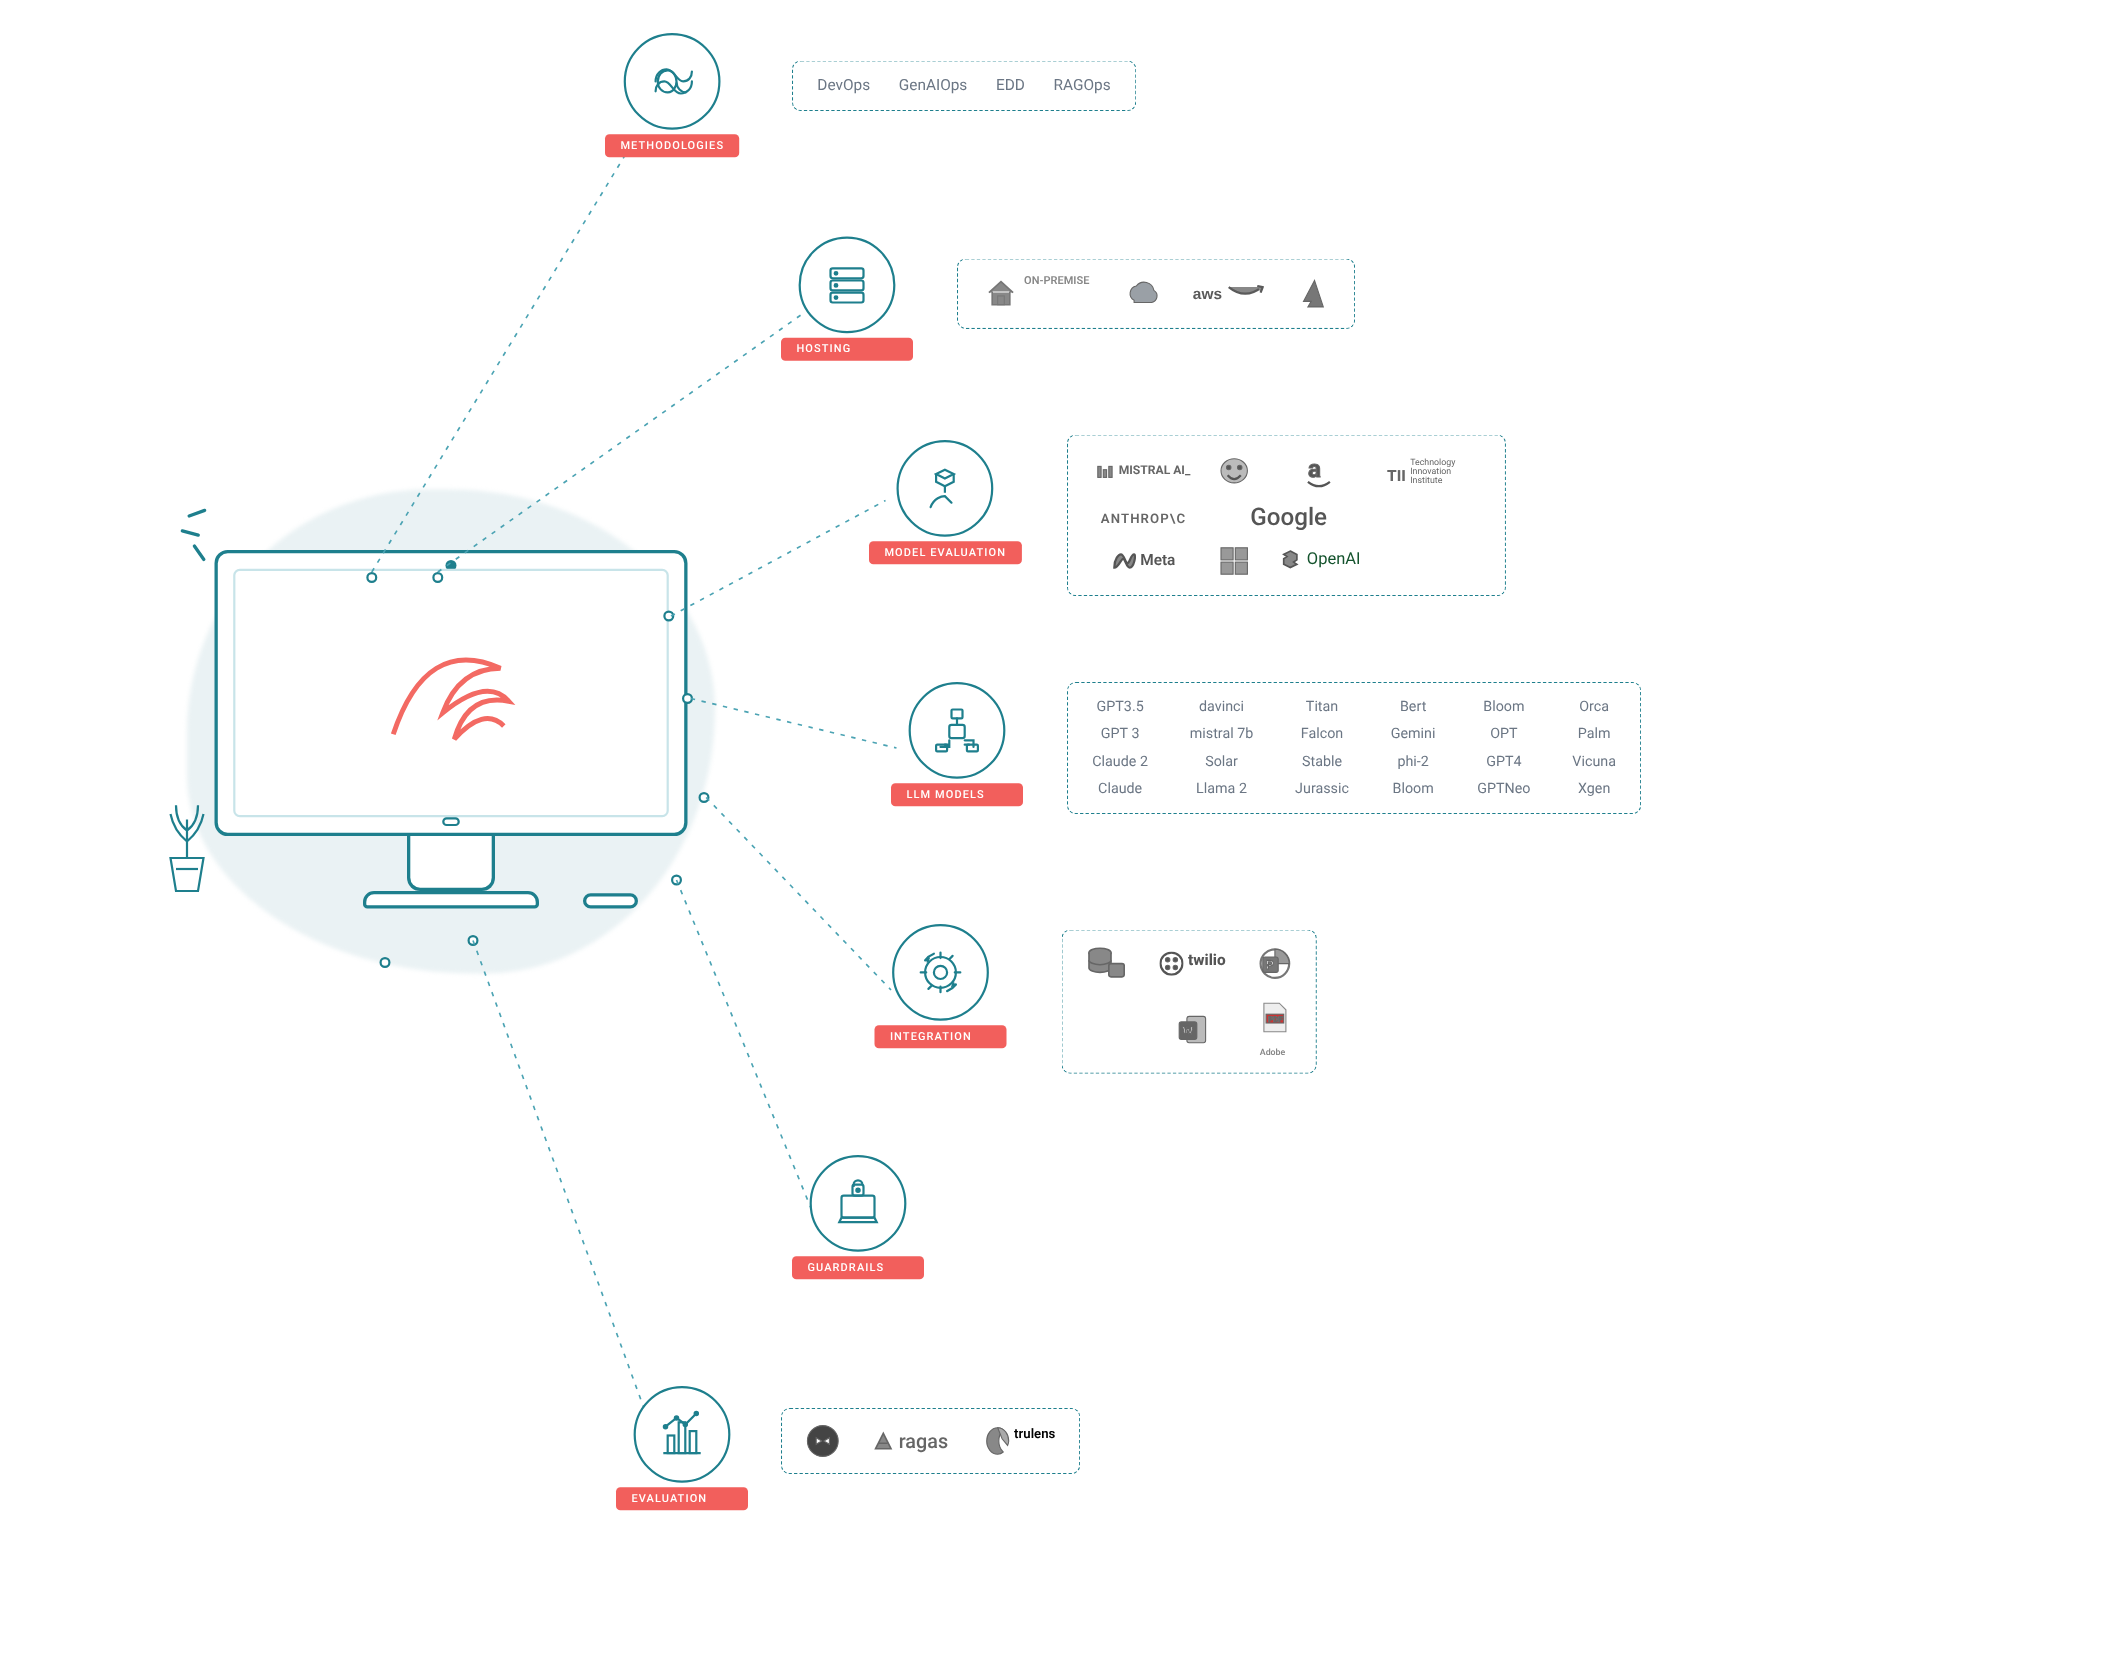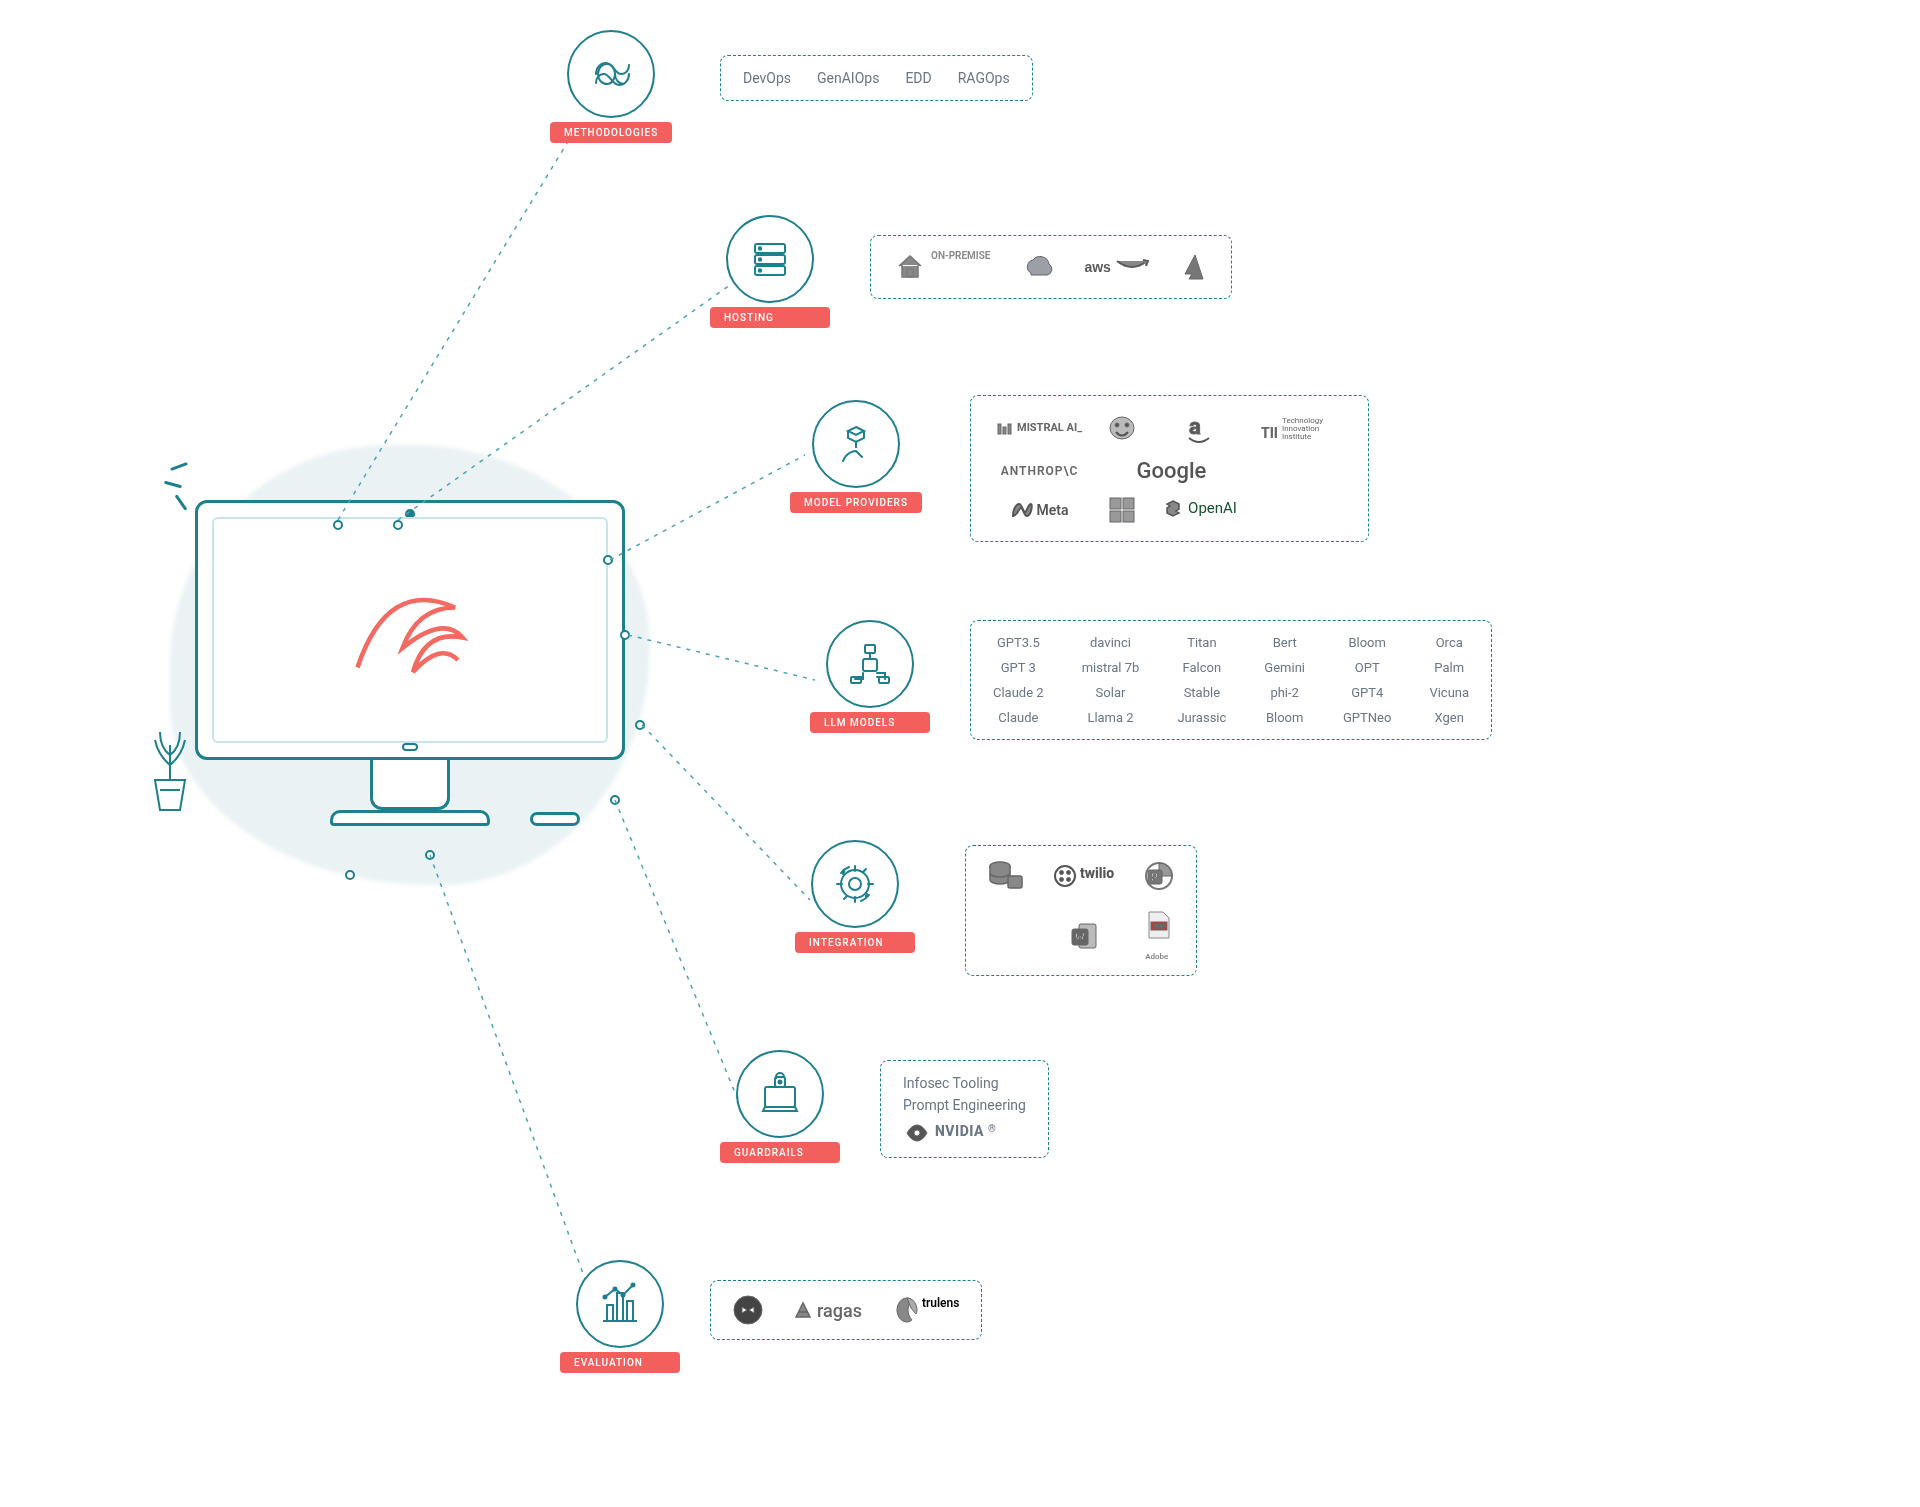--- a/index.html
+++ b/index.html
@@ -179,21 +179,21 @@
 
   <div class="node" style="left:790px;top:400px">
     <div class="node-circle">
       <svg viewBox="0 0 50 50">
           <path d="M25 8l8 4-8 4-8-4z"></path>
           <path d="M17 12v7l8 4 8-4v-7"></path>
           <path d="M25 23v6"></path>
           <path d="M12 42c3-8 10-10 13-10l6 6" stroke-linecap="round"></path>
         </svg>
     </div>
-    <div class="node-label">MODEL PROVIDERS</div>
+    <div class="node-label">MODEL EVALUATION</div>
   </div>
   <div class="box" style="left:970px;top:395px;padding:18px 26px">
     <div class="providers">
       <div class="logo" style="font-size:11px;font-weight:700;color:#666">
           <svg width="16" height="16" viewBox="0 0 16 16">
             <rect x="1" y="3" width="3" height="10" fill="#888"></rect>
             <rect x="6" y="6" width="3" height="7" fill="#888"></rect>
             <rect x="11" y="3" width="3" height="10" fill="#888"></rect>
           </svg>
           <span>MISTRAL AI_</span>
@@ -355,34 +355,20 @@
       <svg viewBox="0 0 50 50">
           <rect x="10" y="18" width="30" height="20" rx="2"></rect>
           <path d="M10 38h30l2 4H8z"></path>
           <rect x="20" y="8" width="10" height="10" rx="2"></rect>
           <path d="M25 8v-2a4 4 0 0 1 8 0" transform="translate(-4,2)"></path>
           <circle cx="25" cy="13" r="1.5" fill="#1e7f8d"></circle>
         </svg>
     </div>
     <div class="node-label">GUARDRAILS</div>
   </div>
-  <div class="box" style="left:880px;top:1060px">
-    <div class="stack">
-      <span>Infosec Tooling</span>
-      <span>Prompt Engineering</span>
-      <div class="logo" style="font-weight:800;color:#444;font-size:18px;letter-spacing:0.5px;margin-top:4px">
-        <svg width="28" height="20" viewBox="0 0 28 20">
-            <path d="M14 2C8 2 4 10 4 10s4 8 10 8 10-8 10-8-4-8-10-8z" fill="#555"></path>
-            <circle cx="14" cy="10" r="3" fill="#fff"></circle>
-          </svg>
-        <span>NVIDIA</span>
-          <span style="font-size:10px;vertical-align:super">®</span>
-      </div>
-    </div>
-  </div>
 
   <div class="node" style="left:560px;top:1260px">
     <div class="node-circle">
       <svg viewBox="0 0 50 50">
           <path d="M8 42h34"></path>
           <rect x="12" y="26" width="6" height="16"></rect>
           <rect x="22" y="14" width="6" height="28"></rect>
           <rect x="32" y="22" width="6" height="20"></rect>
           <path d="M10 18l10-8 8 6 10-10" stroke-linecap="round"></path>
           <circle cx="10" cy="18" r="1.5" fill="#1e7f8d"></circle>

